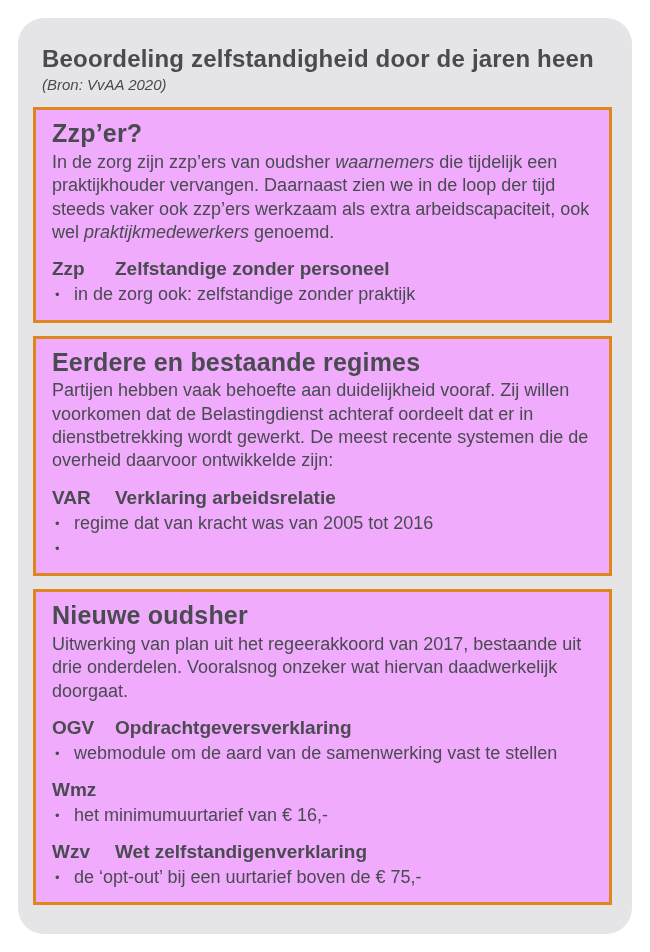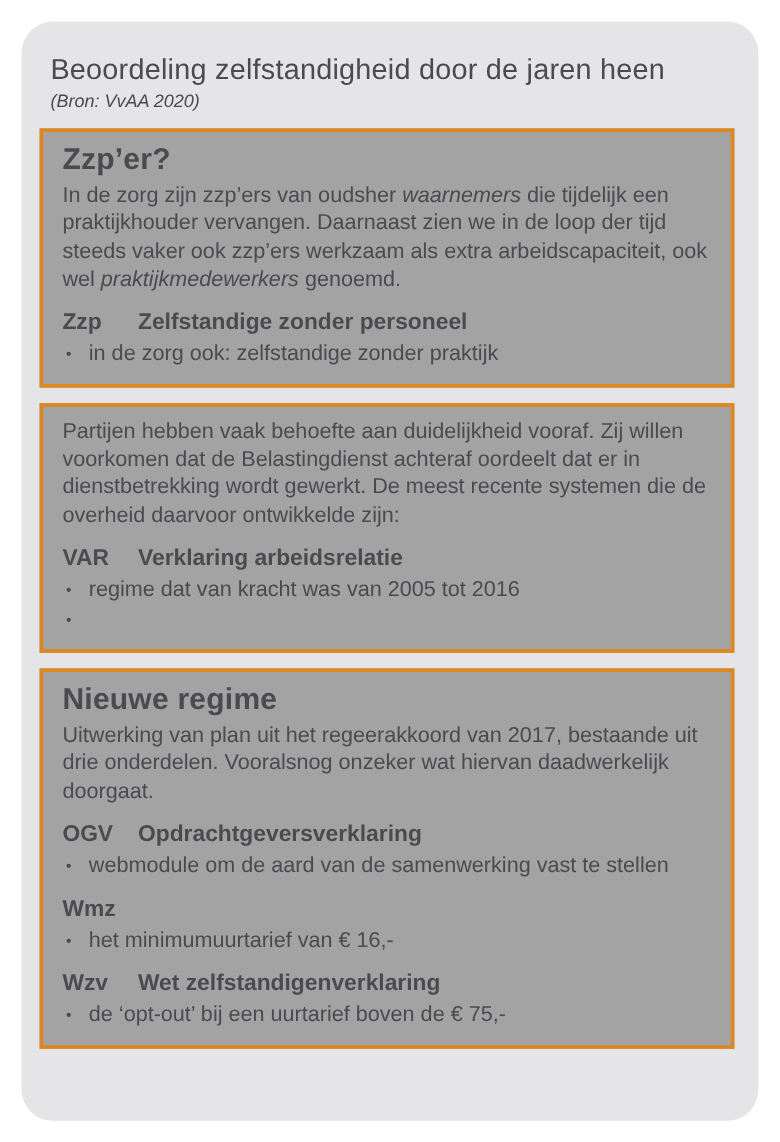--- a/index.html
+++ b/index.html
@@ -18,34 +18,34 @@
     width: 614px;
     height: 916px;
     box-sizing: border-box;
     background: var(--card-bg, #e5e5e7);
     border-radius: 26px;
     padding: 27px 20px 0 15px;
     overflow: hidden;
   }
   .page-title {
     font-size: 24px;
-    font-weight: normal;
+    font-weight: bold;
     letter-spacing: 0.2px;
     margin: 0 0 4px 9px;
     line-height: 1.15;
   }
   .page-source {
     font-size: 15px;
     margin: 0 0 14px 9px;
     line-height: 1.1;
     font-style: italic;
   }
   .section-box {
     border: 3px solid var(--accent, #e0861f);
-    background: #a3a3a3;
+    background: #f0abfc;
     box-sizing: border-box;
     margin: 0 0 13px 0;
     padding: 9px 13px 13px 16px;
   }
   .section-heading {
     font-size: 25px;
     font-weight: bold;
     margin: 0 0 3px 0;
     line-height: 1.15;
     letter-spacing: 0.2px;
@@ -97,36 +97,37 @@
       <span class="term-abbr">Zzp</span>
       <span class="term-name">Zelfstandige zonder personeel</span>
     </div>
     <div class="bullet-row">
       <span class="bullet-glyph">•</span>
       <span>in de zorg ook: zelfstandige zonder praktijk</span>
     </div>
   </div>
 
   <div class="section-box">
+    <h2 class="section-heading">Eerdere en bestaande regimes</h2>
     <p class="section-intro"><span>Partijen hebben vaak behoefte aan duidelijkheid vooraf. Zij willen voorkomen dat de Belastingdienst achteraf oordeelt dat er in dienstbetrekking wordt gewerkt. De meest recente systemen die de overheid daarvoor ontwikkelde zijn:</span></p>
     <div class="term-row">
       <span class="term-abbr">VAR</span>
       <span class="term-name">Verklaring arbeidsrelatie</span>
     </div>
     <div class="bullet-row">
       <span class="bullet-glyph">•</span>
       <span>regime dat van kracht was van 2005 tot 2016</span>
     </div>
     <div class="bullet-row">
       <span class="bullet-glyph">•</span>
     </div>
   </div>
 
   <div class="section-box">
-    <h2 class="section-heading">Nieuwe regime</h2>
+    <h2 class="section-heading">Nieuwe oudsher</h2>
     <p class="section-intro"><span>Uitwerking van plan uit het regeerakkoord van 2017, bestaande uit drie onderdelen. Vooralsnog onzeker wat hiervan daadwerkelijk doorgaat.</span></p>
     <div class="term-row">
       <span class="term-abbr">OGV</span>
       <span class="term-name">Opdrachtgeversverklaring</span>
     </div>
     <div class="bullet-row">
       <span class="bullet-glyph">•</span>
       <span>webmodule om de aard van de samenwerking vast te stellen</span>
     </div>
     <div class="term-row">

